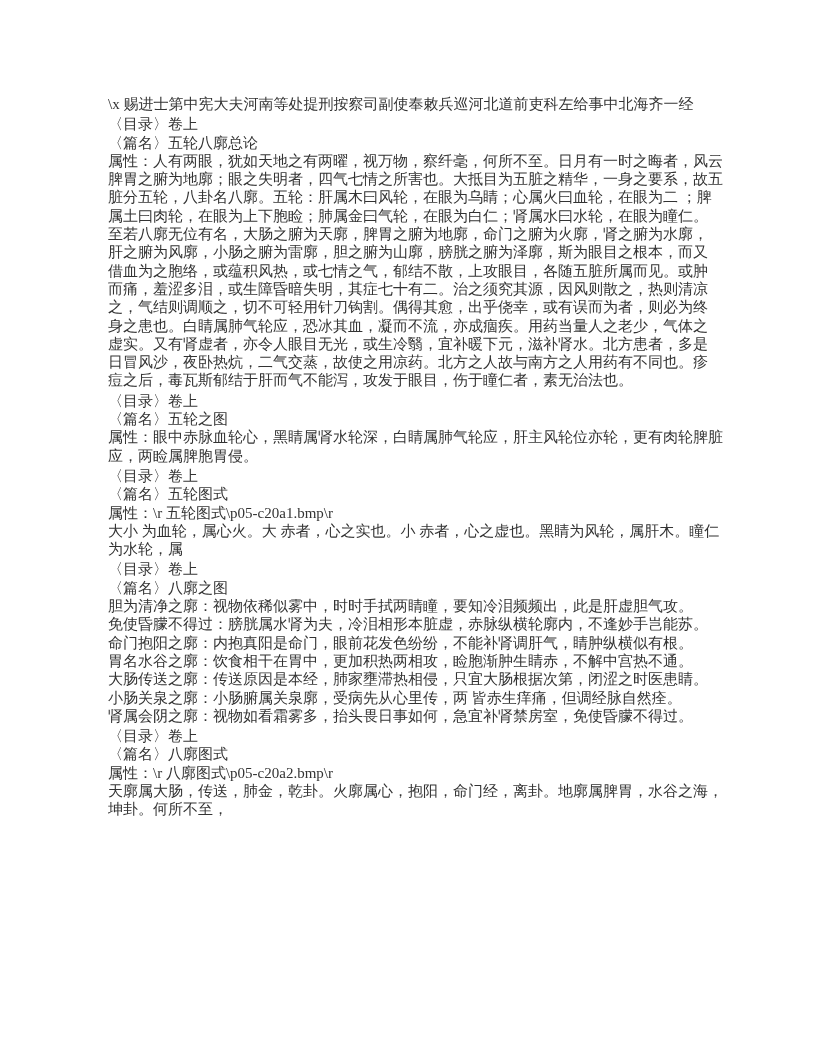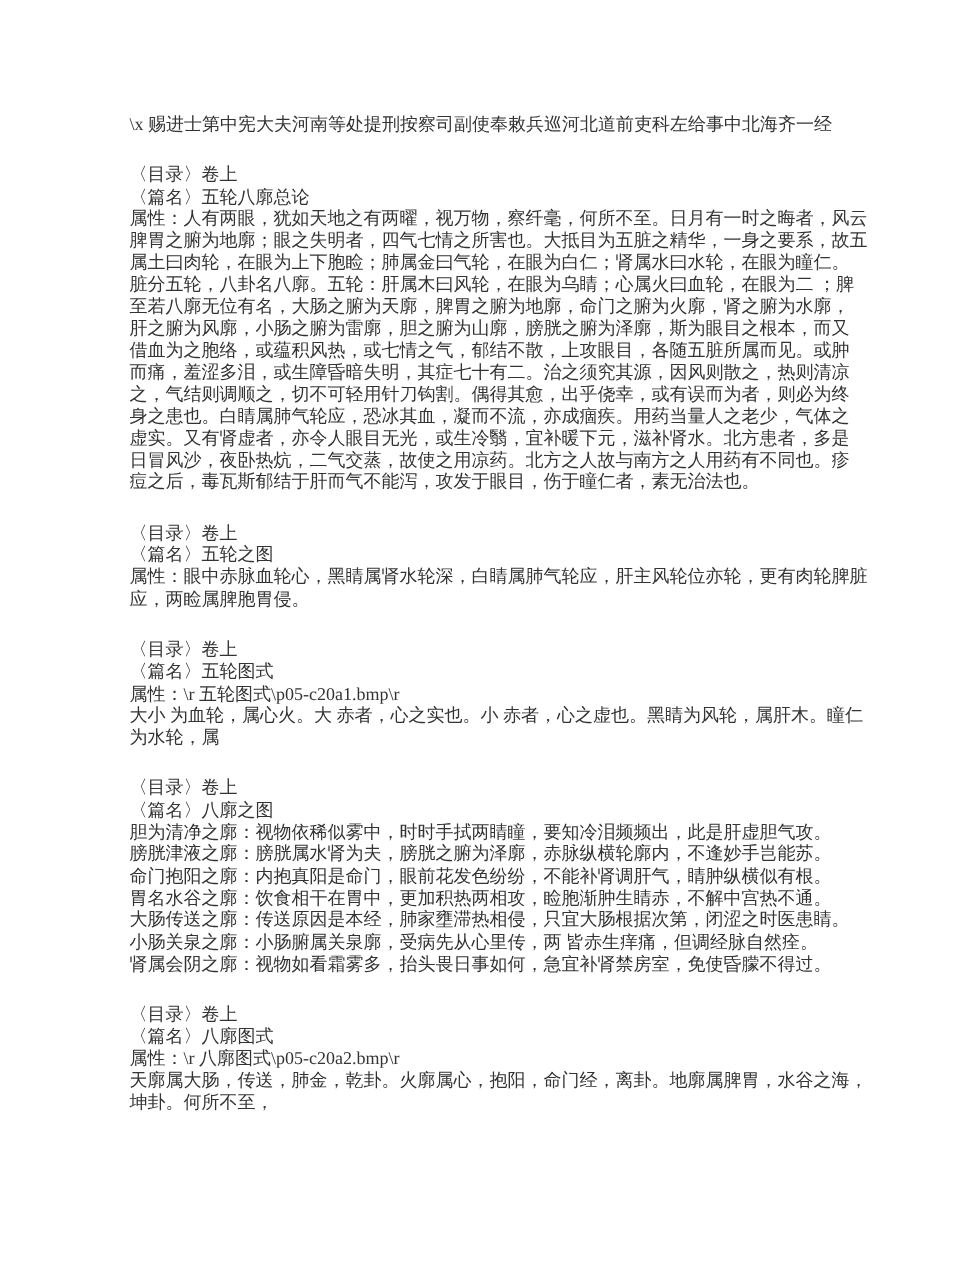--- a/index.html
+++ b/index.html
@@ -19,37 +19,37 @@
     color: #333333;
   }
   .line {
     white-space: pre;
     font-size: 15px;
     line-height: 18.3px;
     height: 18.3px;
     font-weight: 400;
   }
   .section {
-    margin-top: 24px; 
+    margin-top: 2px; 
   }
 </style>
 </head>
 <body>
 
 <div class="page">
   <div class="line">\x 赐进士第中宪大夫河南等处提刑按察司副使奉敕兵巡河北道前吏科左给事中北海齐一经</div>
   <div id="sections-root">
   <section class="section">
     <div class="line">〈目录〉卷上</div>
     <div class="line">〈篇名〉五轮八廓总论</div>
     <div>
           <div class="line">属性：人有两眼，犹如天地之有两曜，视万物，察纤毫，何所不至。日月有一时之晦者，风云</div>
           <div class="line">脾胃之腑为地廓；眼之失明者，四气七情之所害也。大抵目为五脏之精华，一身之要系，故五</div>
+          <div class="line">脏分五轮，八卦名八廓。五轮：肝属木曰风轮，在眼为乌睛；心属火曰血轮，在眼为二 ；脾</div>
           <div class="line">属土曰肉轮，在眼为上下胞睑；肺属金曰气轮，在眼为白仁；肾属水曰水轮，在眼为瞳仁。</div>
-          <div class="line">脏分五轮，八卦名八廓。五轮：肝属木曰风轮，在眼为乌睛；心属火曰血轮，在眼为二 ；脾</div>
           <div class="line">至若八廓无位有名，大肠之腑为天廓，脾胃之腑为地廓，命门之腑为火廓，肾之腑为水廓，</div>
           <div class="line">肝之腑为风廓，小肠之腑为雷廓，胆之腑为山廓，膀胱之腑为泽廓，斯为眼目之根本，而又</div>
           <div class="line">借血为之胞络，或蕴积风热，或七情之气，郁结不散，上攻眼目，各随五脏所属而见。或肿</div>
           <div class="line">而痛，羞涩多泪，或生障昏暗失明，其症七十有二。治之须究其源，因风则散之，热则清凉</div>
           <div class="line">之，气结则调顺之，切不可轻用针刀钩割。偶得其愈，出乎侥幸，或有误而为者，则必为终</div>
           <div class="line">身之患也。白睛属肺气轮应，恐冰其血，凝而不流，亦成痼疾。用药当量人之老少，气体之</div>
           <div class="line">虚实。又有肾虚者，亦令人眼目无光，或生冷翳，宜补暖下元，滋补肾水。北方患者，多是</div>
           <div class="line">日冒风沙，夜卧热炕，二气交蒸，故使之用凉药。北方之人故与南方之人用药有不同也。疹</div>
           <div class="line">痘之后，毒瓦斯郁结于肝而气不能泻，攻发于眼目，伤于瞳仁者，素无治法也。</div>
         </div>
@@ -72,21 +72,21 @@
           <div class="line">大小 为血轮，属心火。大 赤者，心之实也。小 赤者，心之虚也。黑睛为风轮，属肝木。瞳仁</div>
           <div class="line">为水轮，属</div>
         </div>
   </section>
 
   <section class="section">
     <div class="line">〈目录〉卷上</div>
     <div class="line">〈篇名〉八廓之图</div>
     <div>
           <div class="line">胆为清净之廓：视物依稀似雾中，时时手拭两睛瞳，要知冷泪频频出，此是肝虚胆气攻。</div>
-          <div class="line">膀胱津液之廓：膀胱属水肾为夫，膀胱之腑为泽廓，赤脉纵横轮廓内，不逢妙手岂能苏。</div>
+          <div class="line">免使昏朦不得过：膀胱属水肾为夫，冷泪相形本脏虚，赤脉纵横轮廓内，不逢妙手岂能苏。</div>
           <div class="line">命门抱阳之廓：内抱真阳是命门，眼前花发色纷纷，不能补肾调肝气，睛肿纵横似有根。</div>
           <div class="line">胃名水谷之廓：饮食相干在胃中，更加积热两相攻，睑胞渐肿生睛赤，不解中宫热不通。</div>
           <div class="line">大肠传送之廓：传送原因是本经，肺家壅滞热相侵，只宜大肠根据次第，闭涩之时医患睛。</div>
           <div class="line">小肠关泉之廓：小肠腑属关泉廓，受病先从心里传，两 皆赤生痒痛，但调经脉自然痊。</div>
           <div class="line">肾属会阴之廓：视物如看霜雾多，抬头畏日事如何，急宜补肾禁房室，免使昏朦不得过。</div>
         </div>
   </section>
 
   <section class="section">
     <div class="line">〈目录〉卷上</div>

